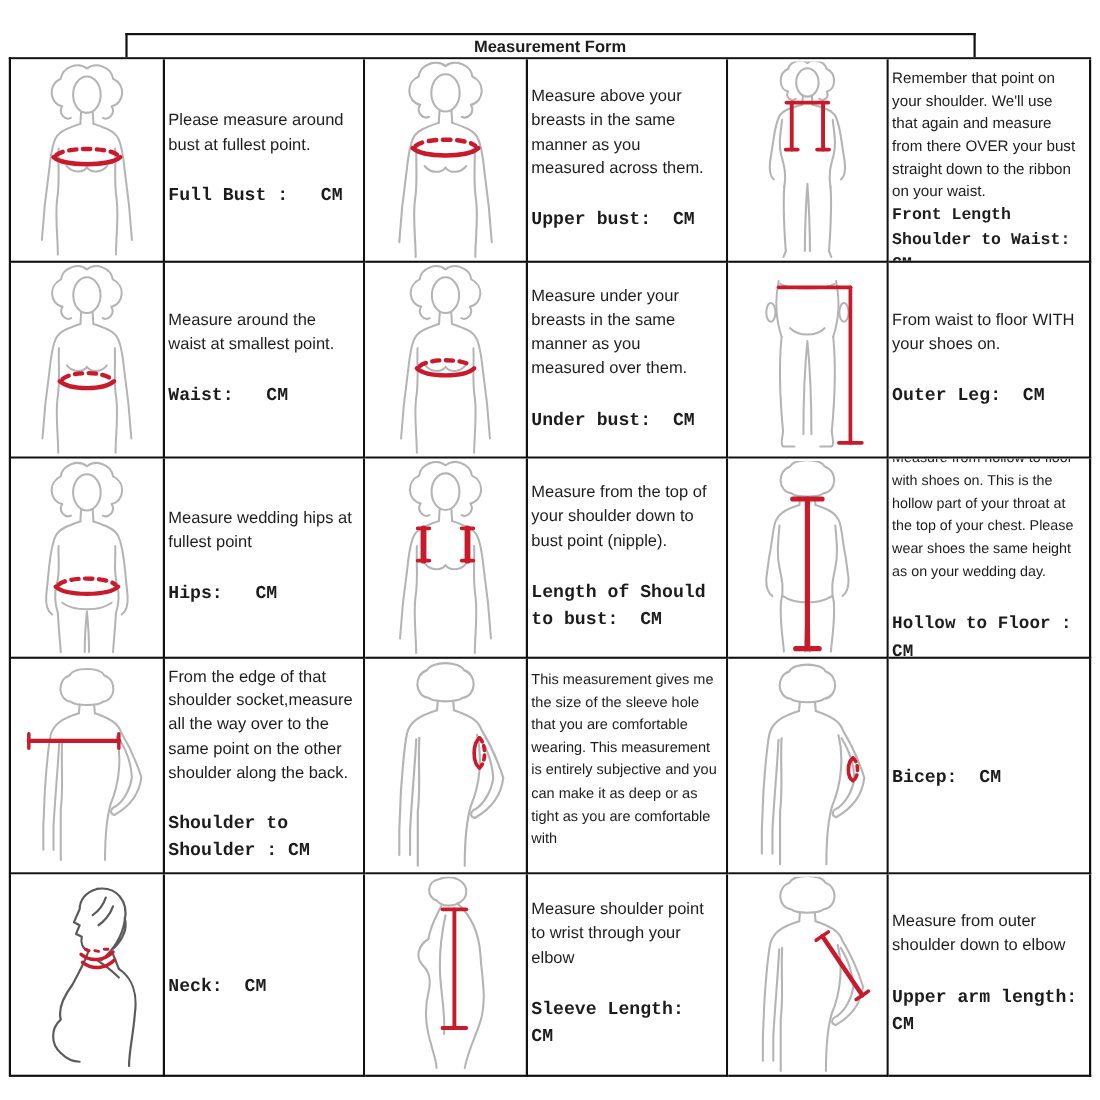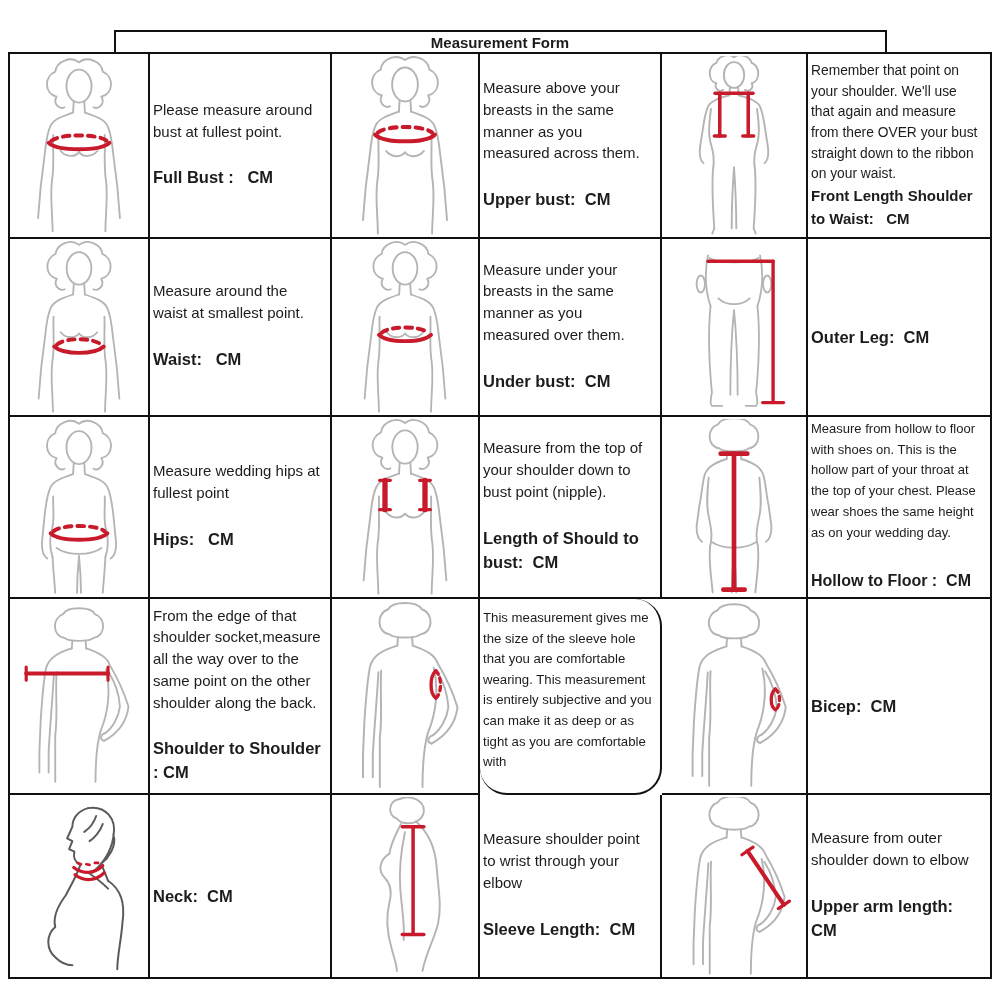--- a/index.html
+++ b/index.html
@@ -9,27 +9,27 @@
   .mtable{margin-left:8px;width:984px;box-sizing:border-box;border-top:2px solid #111;border-left:2px solid #111;
           display:grid;grid-template-columns:140px 182px 148px 182px 146px 184px;
           grid-template-rows:185px 178px 182px 196px 184px;background:#fff;}
   .mrow{display:contents;}
   .cell{border-right:2px solid #111;border-bottom:2px solid #111;box-sizing:border-box;overflow:hidden;background:#fff;}
   .img{padding:2px 3px;}
   .fig{display:block;width:100%;height:100%;}
   .fig svg{width:100%;height:100%;display:block;}
   .txt{display:flex;flex-direction:column;justify-content:center;padding:6px 8px 8px 3px;font-size:15px;line-height:1.45;}
   .txt p{margin:0;white-space:pre-wrap;}
-  .txt .label{font-weight:bold;font-size:16.5px;margin-top:24px;}
+  .txt .label{font-weight:bold;font-size:16.5px;margin-top:24px;font-family:Liberation Mono, monospace;}
   
   .sm1{font-size:13.8px;line-height:1.5;justify-content:flex-start;padding-top:7px;}
   .sm1 .label{font-size:15px;margin-top:0;}
   .sm2{font-size:13px;line-height:1.6;}
   .sm2 .label{font-size:16px;}
-  .sm3{font-size:13.2px;line-height:1.56;justify-content:flex-start;padding-top:9px;border-radius:27px;}
+  .sm3{font-size:13.2px;line-height:1.56;justify-content:flex-start;padding-top:9px;}
 </style>
 </head>
 <body>
 
 <div class="title-bar">Measurement Form</div>
 
 <div class="mtable">
 
   <div class="mrow">
     <div class="cell img">
@@ -149,20 +149,21 @@
               <path d="M32,50 C30,70 31,95 33,116 M68,50 C70,70 69,95 67,116 M50,53 C48,73 47.2,98 47.2,118 M50,53 C52,73 52.8,98 52.8,118"></path>
               <path d="M33,116 C32.5,121 31,125 33,126.5 L41,126.5 M67,116 C67.5,121 69,125 67,126.5 L59,126.5"></path>
               <path d="M30,15.5 L80,15.5" stroke="#c81a2b" stroke-width="2.6"></path>
               <path d="M80,15.5 L80,124" stroke="#c81a2b" stroke-width="2.6"></path>
               <path d="M72,124 L88,124" stroke="#c81a2b" stroke-width="2.6"></path>
             </g>
           </svg>
         </span>
       </div>
     <div class="cell txt">
+      <p>From waist to floor WITH your shoes on.</p>
       <p class="label">Outer Leg:  CM</p>
     </div>
   </div>
 
   <div class="mrow">
     <div class="cell img">
         <span class="fig">
           <svg viewBox="0 0 100 132" preserveAspectRatio="xMidYMid meet" xmlns="http://www.w3.org/2000/svg">
             <g fill="none" stroke="#b4b4b4" stroke-width="1.4" stroke-linecap="round" stroke-linejoin="round">
               <ellipse cx="50" cy="21" rx="9.5" ry="12.5"></ellipse>

